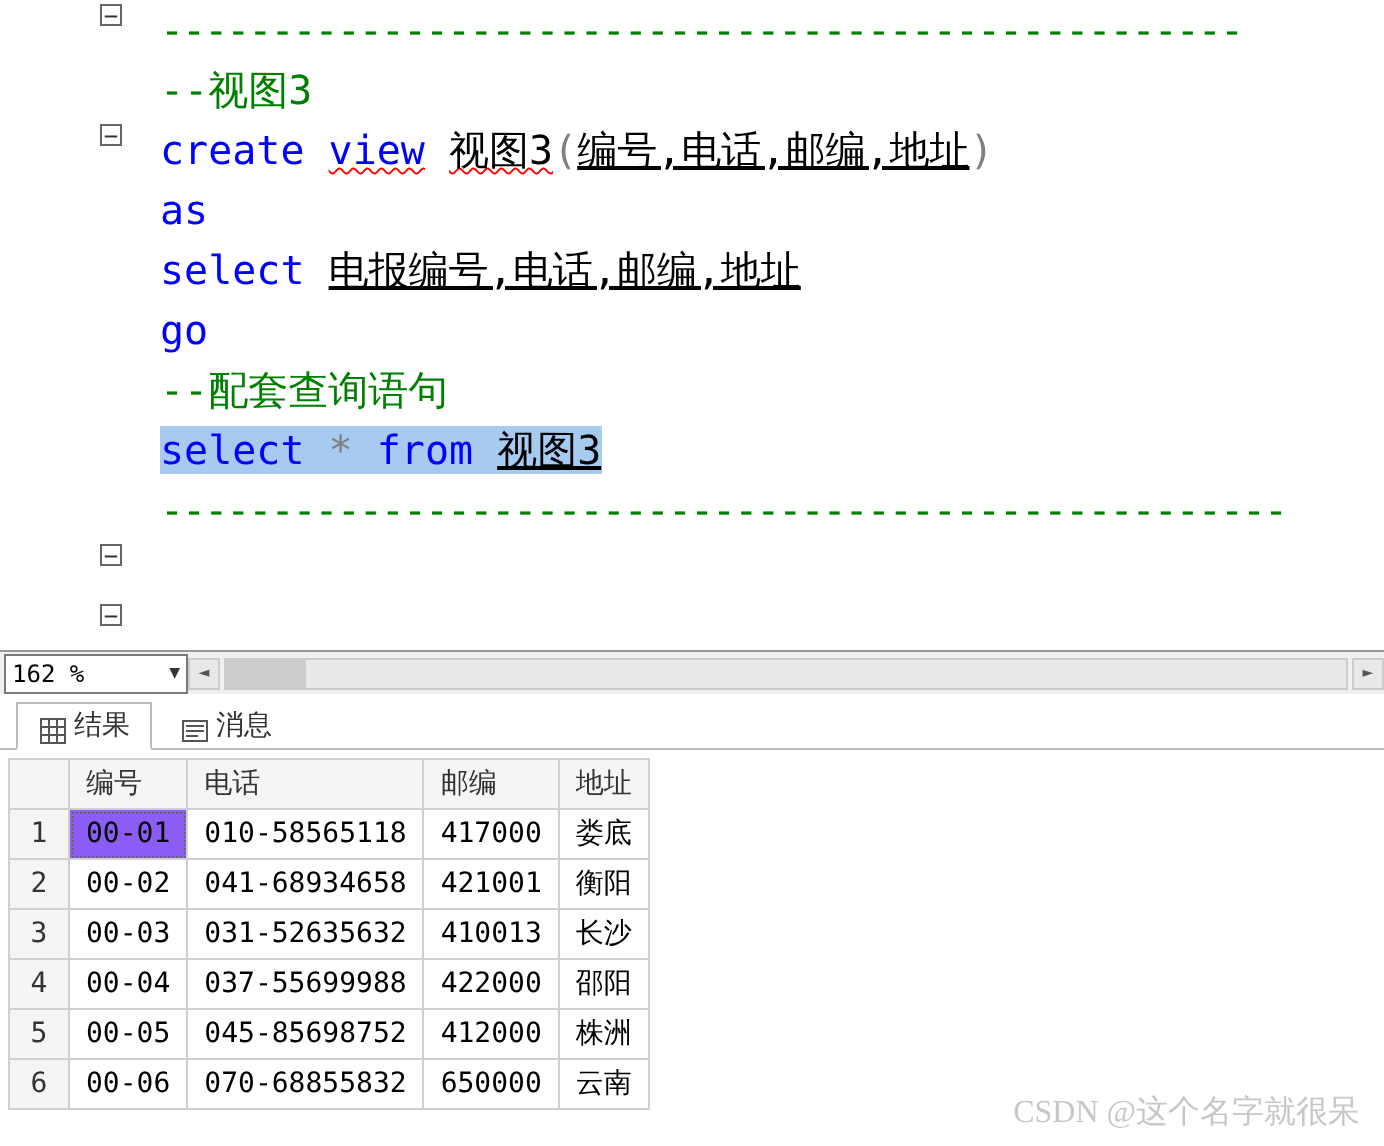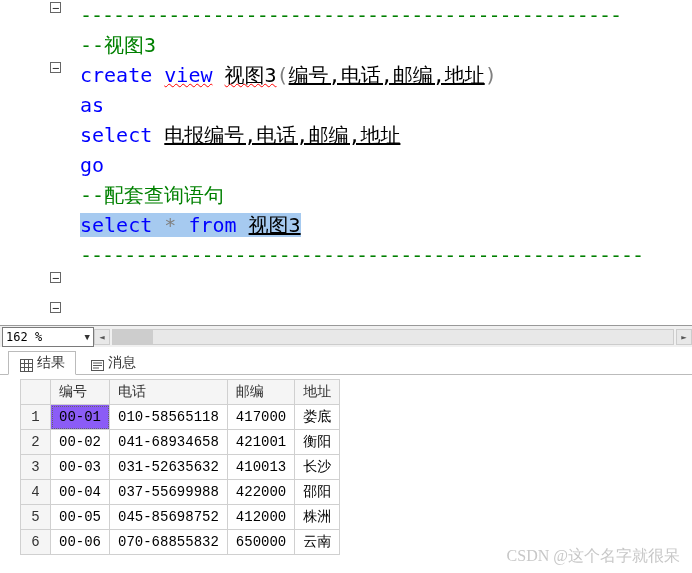--- a/index.html
+++ b/index.html
@@ -21,21 +21,21 @@
     .zoom-combo .chev { font-size: 9px; color: #333; }
     .scroll-track { flex: 1; height: 16px; background: #e8e8e8; border: 1px solid #ccc; margin: 0 2px; position: relative; }
     .scroll-thumb { position: absolute; left: 0; top: 0; height: 100%; width: 40px; background: #cdcdcd; }
     .scroll-btn { width: 16px; height: 16px; background: #e8e8e8; border: 1px solid #ccc; display: flex; align-items: center; justify-content: center; font-size: 9px; color: #555; }
     .tabs { height: 28px; display: flex; align-items: flex-end; border-bottom: 1px solid #bbb; background: #fff; padding-left: 8px; gap: 4px; }
     .tab { height: 24px; padding: 2px 10px; font-size: 14px; display: flex; align-items: flex-end; gap: 4px; color: #333; cursor: pointer; }
     .tab.active { border: 1px solid #bbb; border-bottom: 1px solid #fff; background: #fff; margin-bottom: -1px; }
     .tab .icon { width: 14px; height: 14px; display: inline-flex; align-items: center; justify-content: center; }
     .grid-icon svg rect { fill: none; stroke: #555; stroke-width: 1; }
     .msg-icon svg { stroke: #555; fill: none; stroke-width: 1; }
-    .results { padding: 4px 0 0 20px; font-family: Liberation Mono, monospace; }
+    .results { padding: 4px 0 0 4px; }
     .res-table { border-collapse: collapse; font-size: 14px; }
     .res-table th, .res-table td { border: 1px solid #d0d0d0; padding: 3px 8px; text-align: left; font-weight: normal; white-space: nowrap; }
     .res-table th { background: #f5f5f5; color: #333; }
     .res-table .rownum { background: #f5f5f5; text-align: center; color: #333; width: 30px; }
     .res-table thead th:first-child { background: #f5f5f5; }
     .res-table td.cell-sel { background: #8b5cf6; outline: 1px dotted #666; outline-offset: -2px; }
     .watermark { position: absolute; bottom: 6px; right: 12px; color: rgba(180,180,180,0.75); font-size: 16px; font-family: "Microsoft YaHei"; pointer-events: none; }
   </style>
 </head>
 <body>

